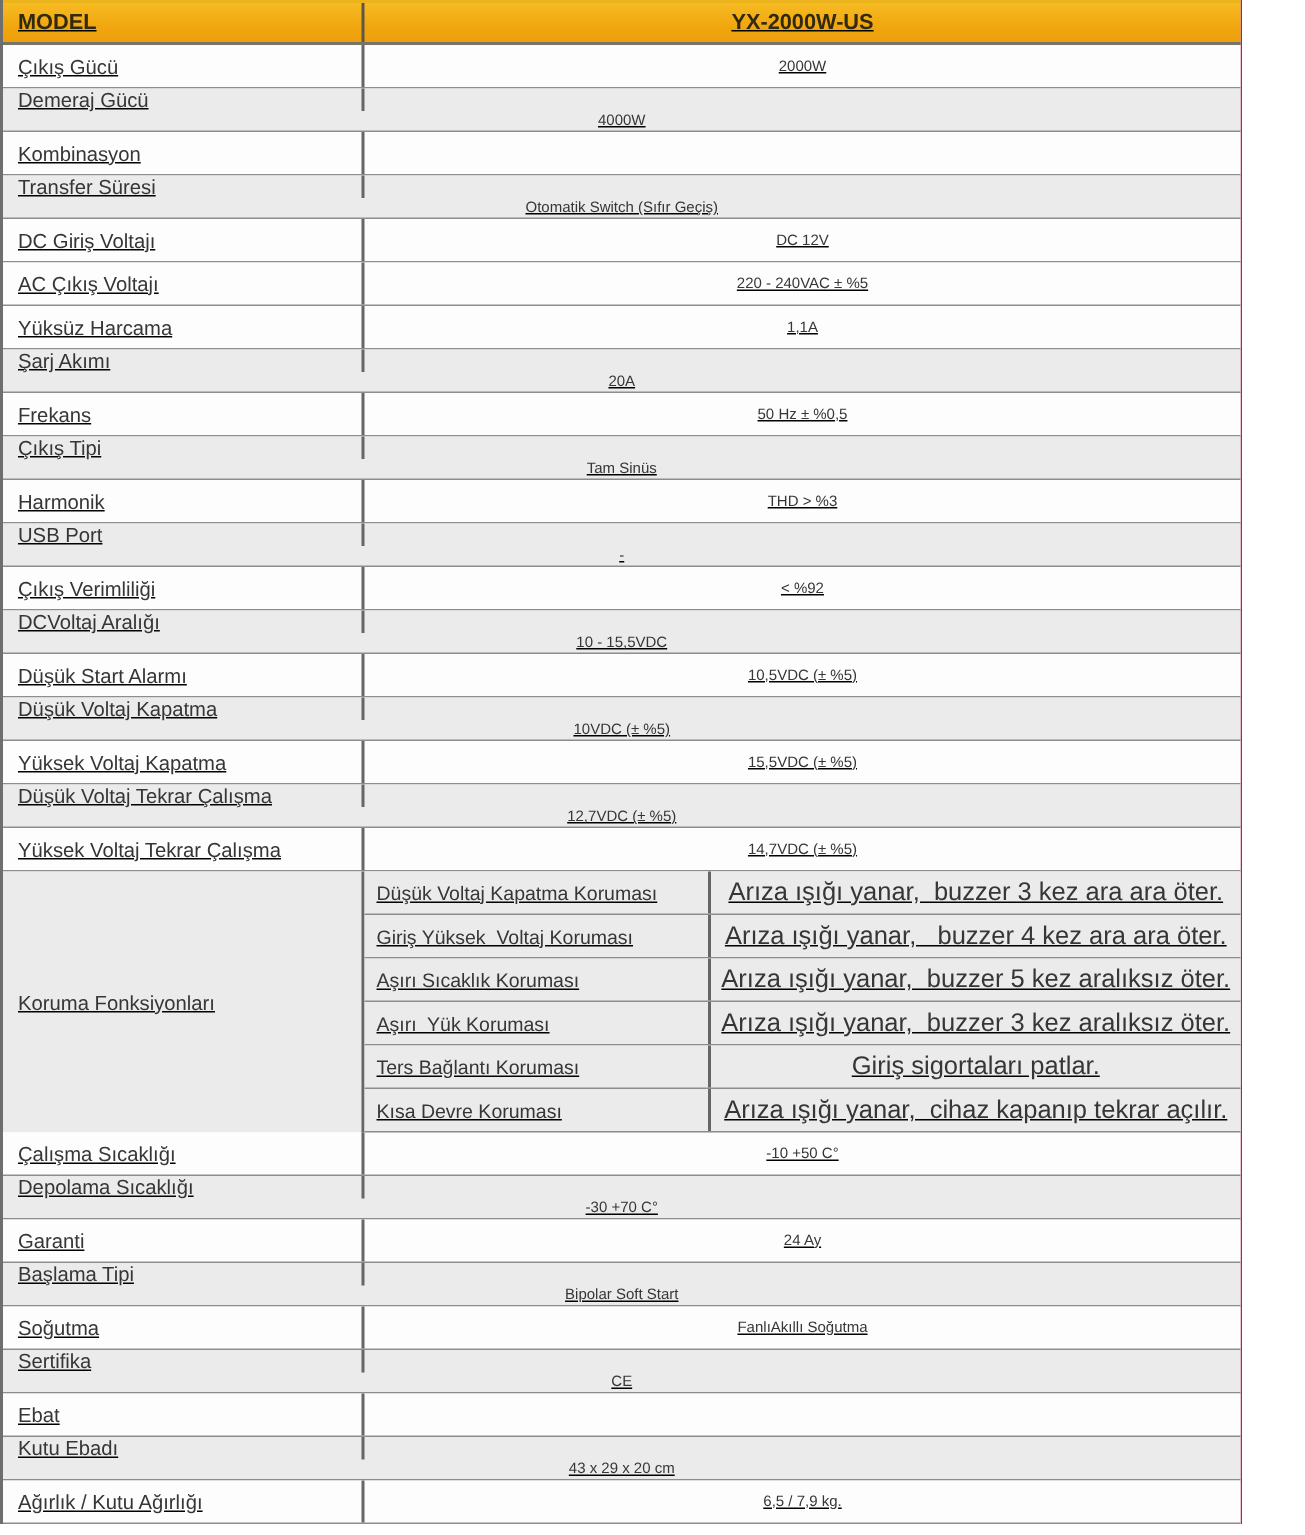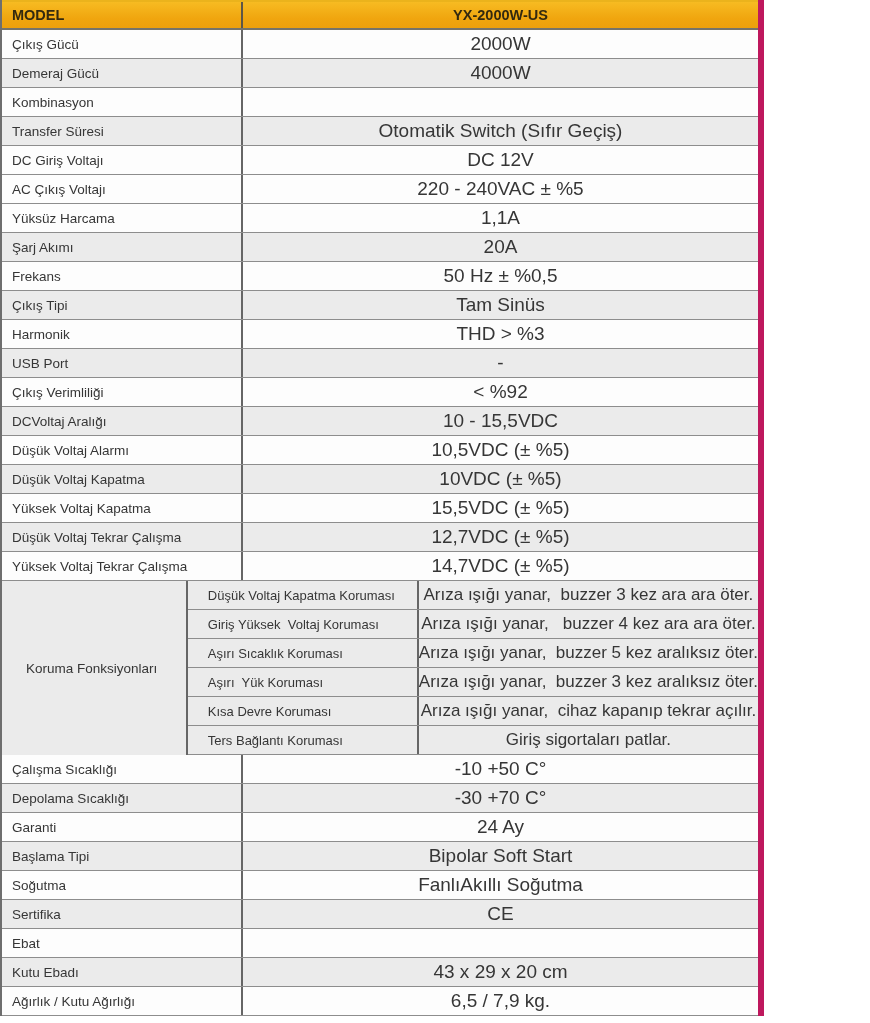--- a/index.html
+++ b/index.html
@@ -15,86 +15,87 @@
   *{margin:0;padding:0;box-sizing:border-box;}
   body{
     width:870px;height:1023px;
     background:#ffffff;
     font-family:"Liberation Sans", sans-serif;
     overflow:hidden;
   }
   .page{position:relative;width:870px;height:1023px;background:#fff;}
   .spec-table{
     position:absolute;top:0;left:0;
-    width:764px;
+    width:828px;
     border-left:2px solid #6E6E6E;
-    border-right:6px solid #be185d;
+    border-right:1px solid #be185d;
+    text-decoration:underline;
   }
   .row{
     display:flex;
     height:29px;
     border-bottom:1px solid var(--grid);
     background:var(--row-white);
   }
-  .row.shaded{background:var(--row-shaded);}
+  .row.shaded{background:var(--row-shaded);flex-direction:column;}
   .header-row{
     height:30px;
     background:linear-gradient(180deg,var(--header-top) 0%,var(--header-bottom) 65%,#EDA00C 100%);
     border-top:2px solid #EBB31C;
     border-bottom:2px solid #76736A;
   }
   .label-cell{
     width:241px;
     border-right:2px solid var(--divider);
     display:flex;align-items:center;
     padding-left:10px;
     font-size:13.5px;
     color:var(--text);
     white-space:pre;
   }
   .value-cell{
     flex:1;
     display:flex;align-items:center;justify-content:center;
-    font-size:19px;
+    font-size:10px;
     color:var(--text);
     white-space:pre;
   }
   .header-row .label-cell,
   .header-row .value-cell{
     font-weight:bold;
     font-size:14.5px;
     color:var(--header-text);
     border-right-color:#5E5647;
   }
   .protection-section{
     display:flex;
     background:var(--row-shaded);
     border-bottom:0;
   }
   .protection-label{
     width:241px;
     border-right:2px solid var(--divider);
     display:flex;align-items:center;
-    padding-left:24px;
+    padding-left:10px;
     font-size:13.5px;
     color:var(--text);
     white-space:pre;
   }
   .protection-rows{flex:1;display:flex;flex-direction:column;}
   .protection-sub{
     display:flex;
     height:29px;
     border-bottom:1px solid var(--grid);
     background:var(--row-shaded);
   }
   .sub-name{
     width:231px;
     border-right:2px solid var(--divider);
     display:flex;align-items:center;
-    padding-left:20px;
+    padding-left:8px;
     font-size:13px;
     color:var(--text);
     white-space:pre;
   }
   .sub-desc{
     flex:1;
     display:flex;align-items:center;justify-content:center;
     font-size:17px;
     color:var(--text);
     white-space:pre;
@@ -161,21 +162,21 @@
   </div>
         <div class="row">
     <div class="label-cell">Çıkış Verimliliği</div>
     <div class="value-cell">&lt; %92</div>
   </div>
         <div class="row shaded">
     <div class="label-cell">DCVoltaj Aralığı</div>
     <div class="value-cell">10 - 15,5VDC</div>
   </div>
         <div class="row">
-    <div class="label-cell">Düşük Voltaj Alarmı</div>
+    <div class="label-cell">Düşük Start Alarmı</div>
     <div class="value-cell">10,5VDC (± %5)</div>
   </div>
         <div class="row shaded">
     <div class="label-cell">Düşük Voltaj Kapatma</div>
     <div class="value-cell">10VDC (± %5)</div>
   </div>
         <div class="row">
     <div class="label-cell">Yüksek Voltaj Kapatma</div>
     <div class="value-cell">15,5VDC (± %5)</div>
   </div>
@@ -202,27 +203,27 @@
   </div>
           <div class="protection-sub">
     <div class="sub-name">Aşırı Sıcaklık Koruması</div>
     <div class="sub-desc">Arıza ışığı yanar,  buzzer 5 kez aralıksız öter.</div>
   </div>
           <div class="protection-sub">
     <div class="sub-name">Aşırı  Yük Koruması</div>
     <div class="sub-desc">Arıza ışığı yanar,  buzzer 3 kez aralıksız öter.</div>
   </div>
           <div class="protection-sub">
+    <div class="sub-name">Ters Bağlantı Koruması</div>
+    <div class="sub-desc">Giriş sigortaları patlar.</div>
+  </div>
+          <div class="protection-sub">
     <div class="sub-name">Kısa Devre Koruması</div>
     <div class="sub-desc">Arıza ışığı yanar,  cihaz kapanıp tekrar açılır.</div>
   </div>
-          <div class="protection-sub">
-    <div class="sub-name">Ters Bağlantı Koruması</div>
-    <div class="sub-desc">Giriş sigortaları patlar.</div>
-  </div>
         </div>
     </div>
 
     <div id="rows-bottom">
         <div class="row">
     <div class="label-cell">Çalışma Sıcaklığı</div>
     <div class="value-cell">-10 +50 C°</div>
   </div>
         <div class="row shaded">
     <div class="label-cell">Depolama Sıcaklığı</div>

